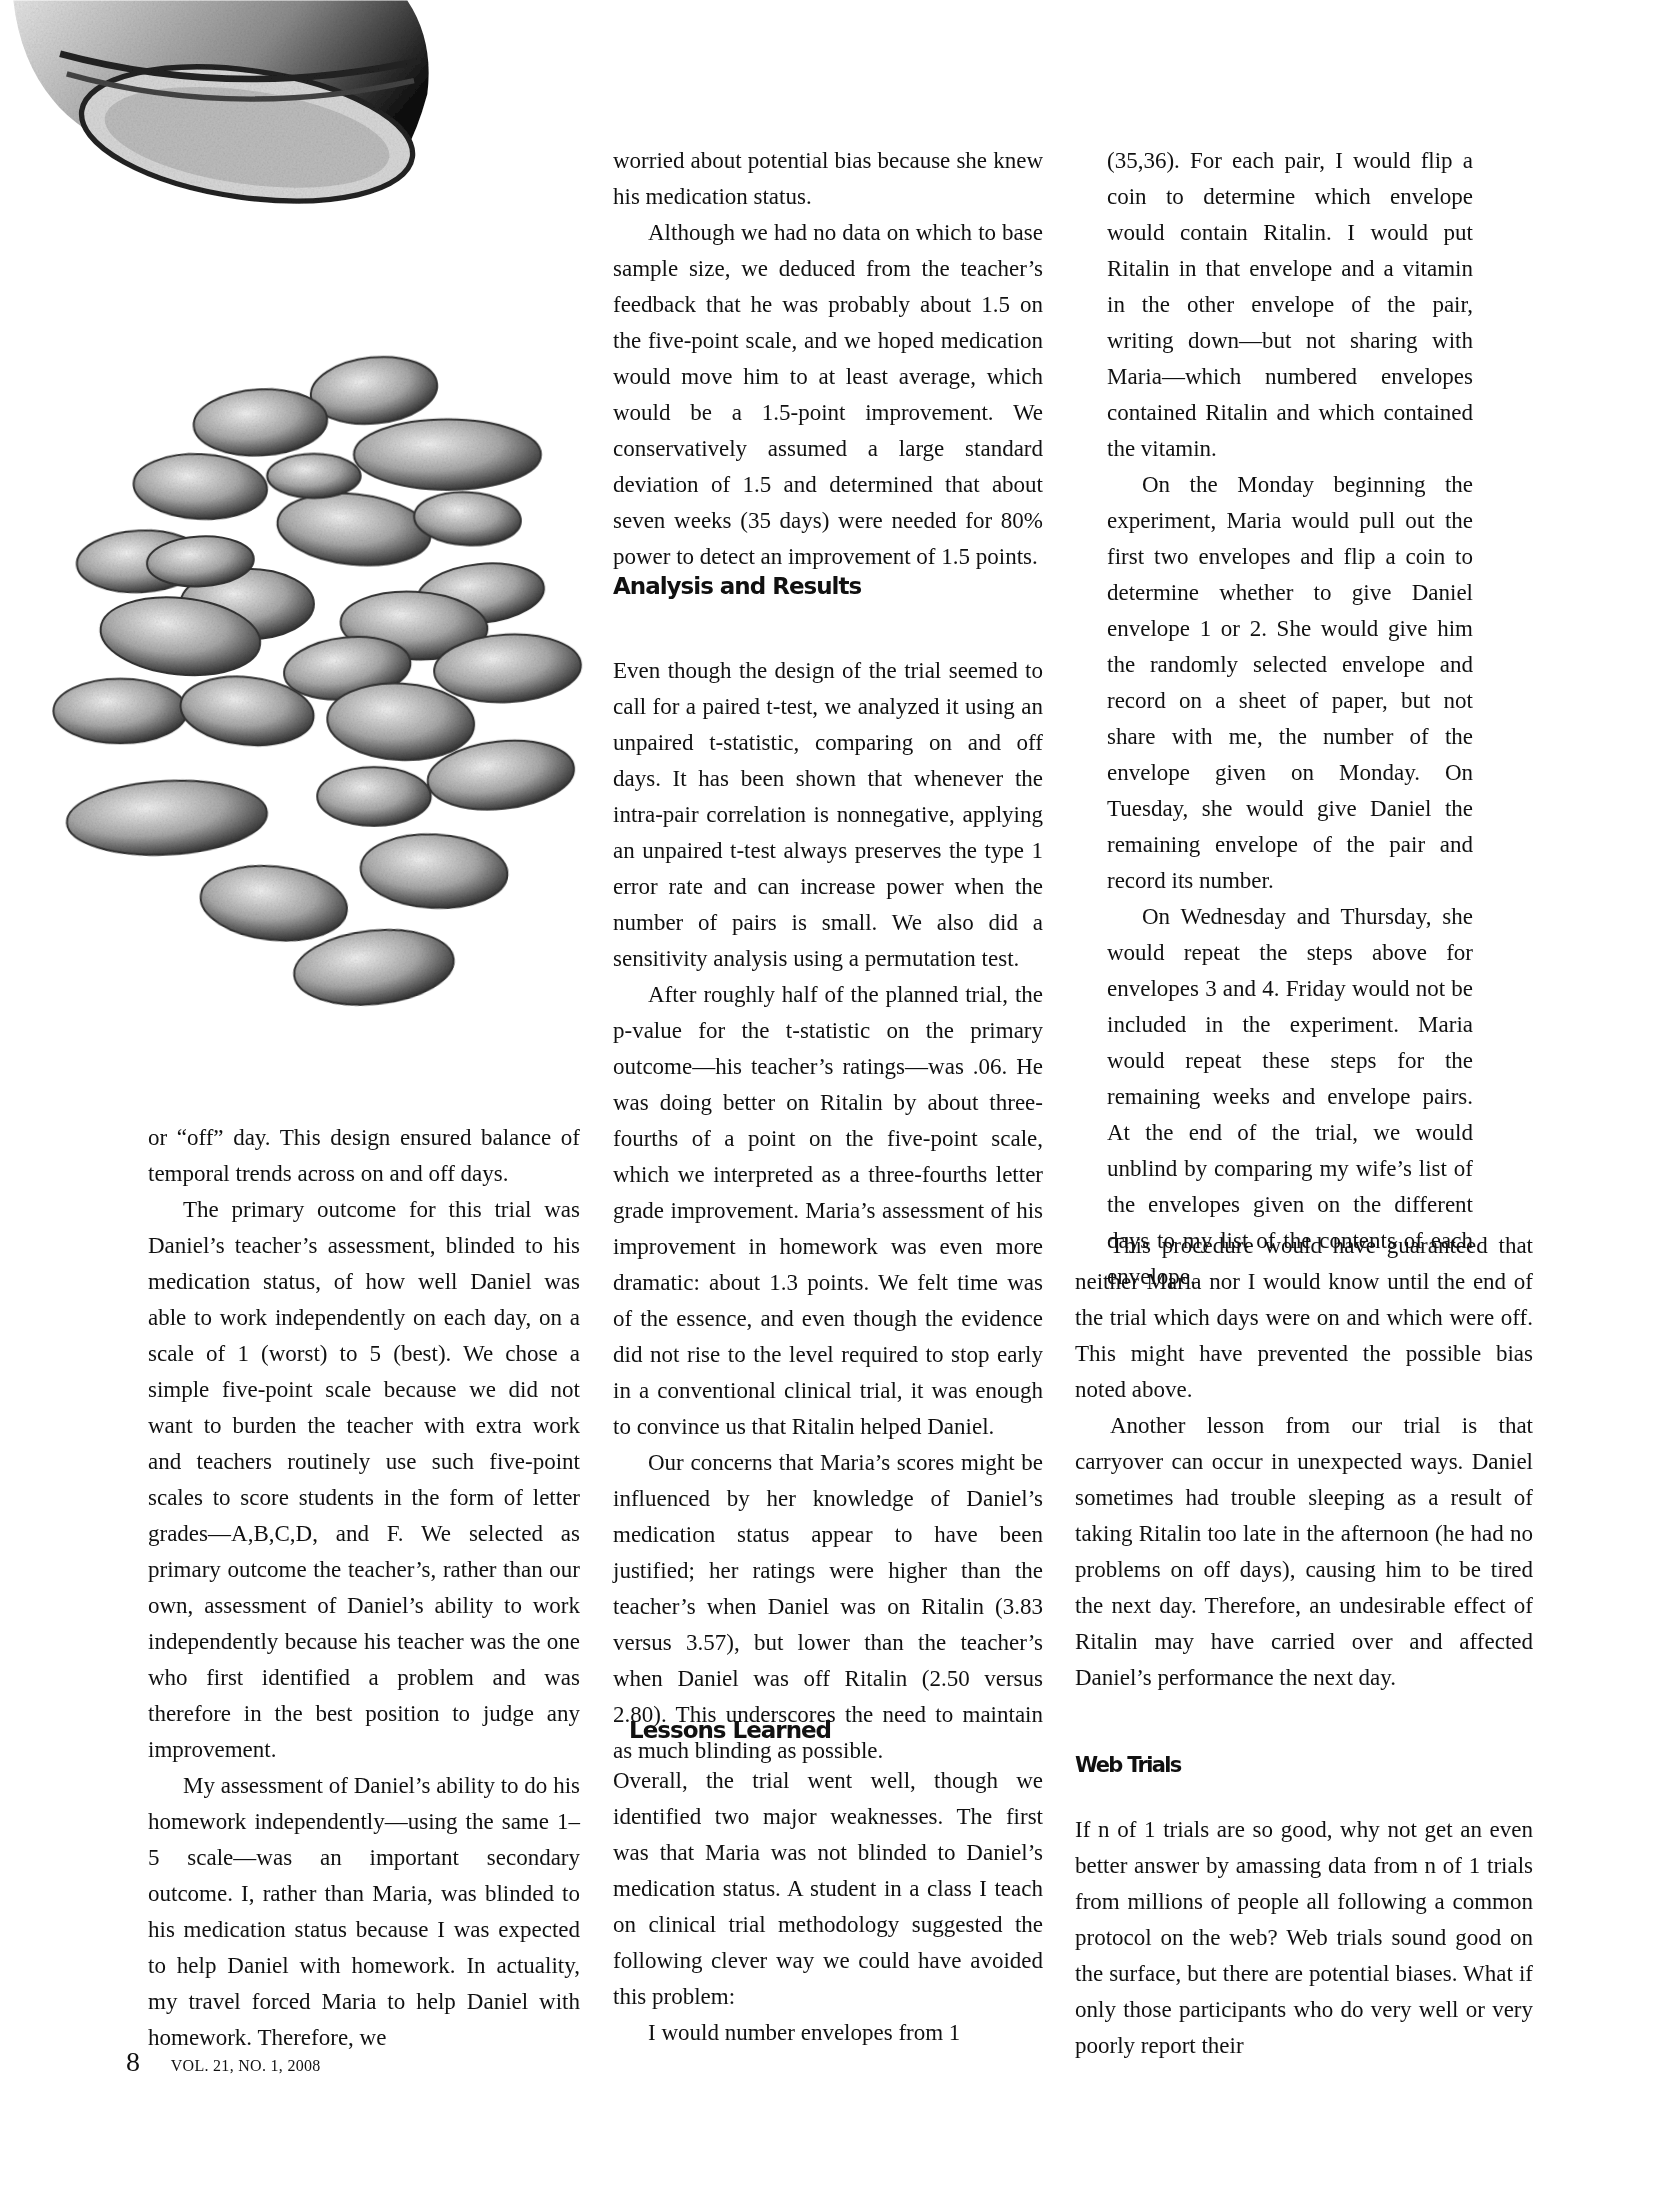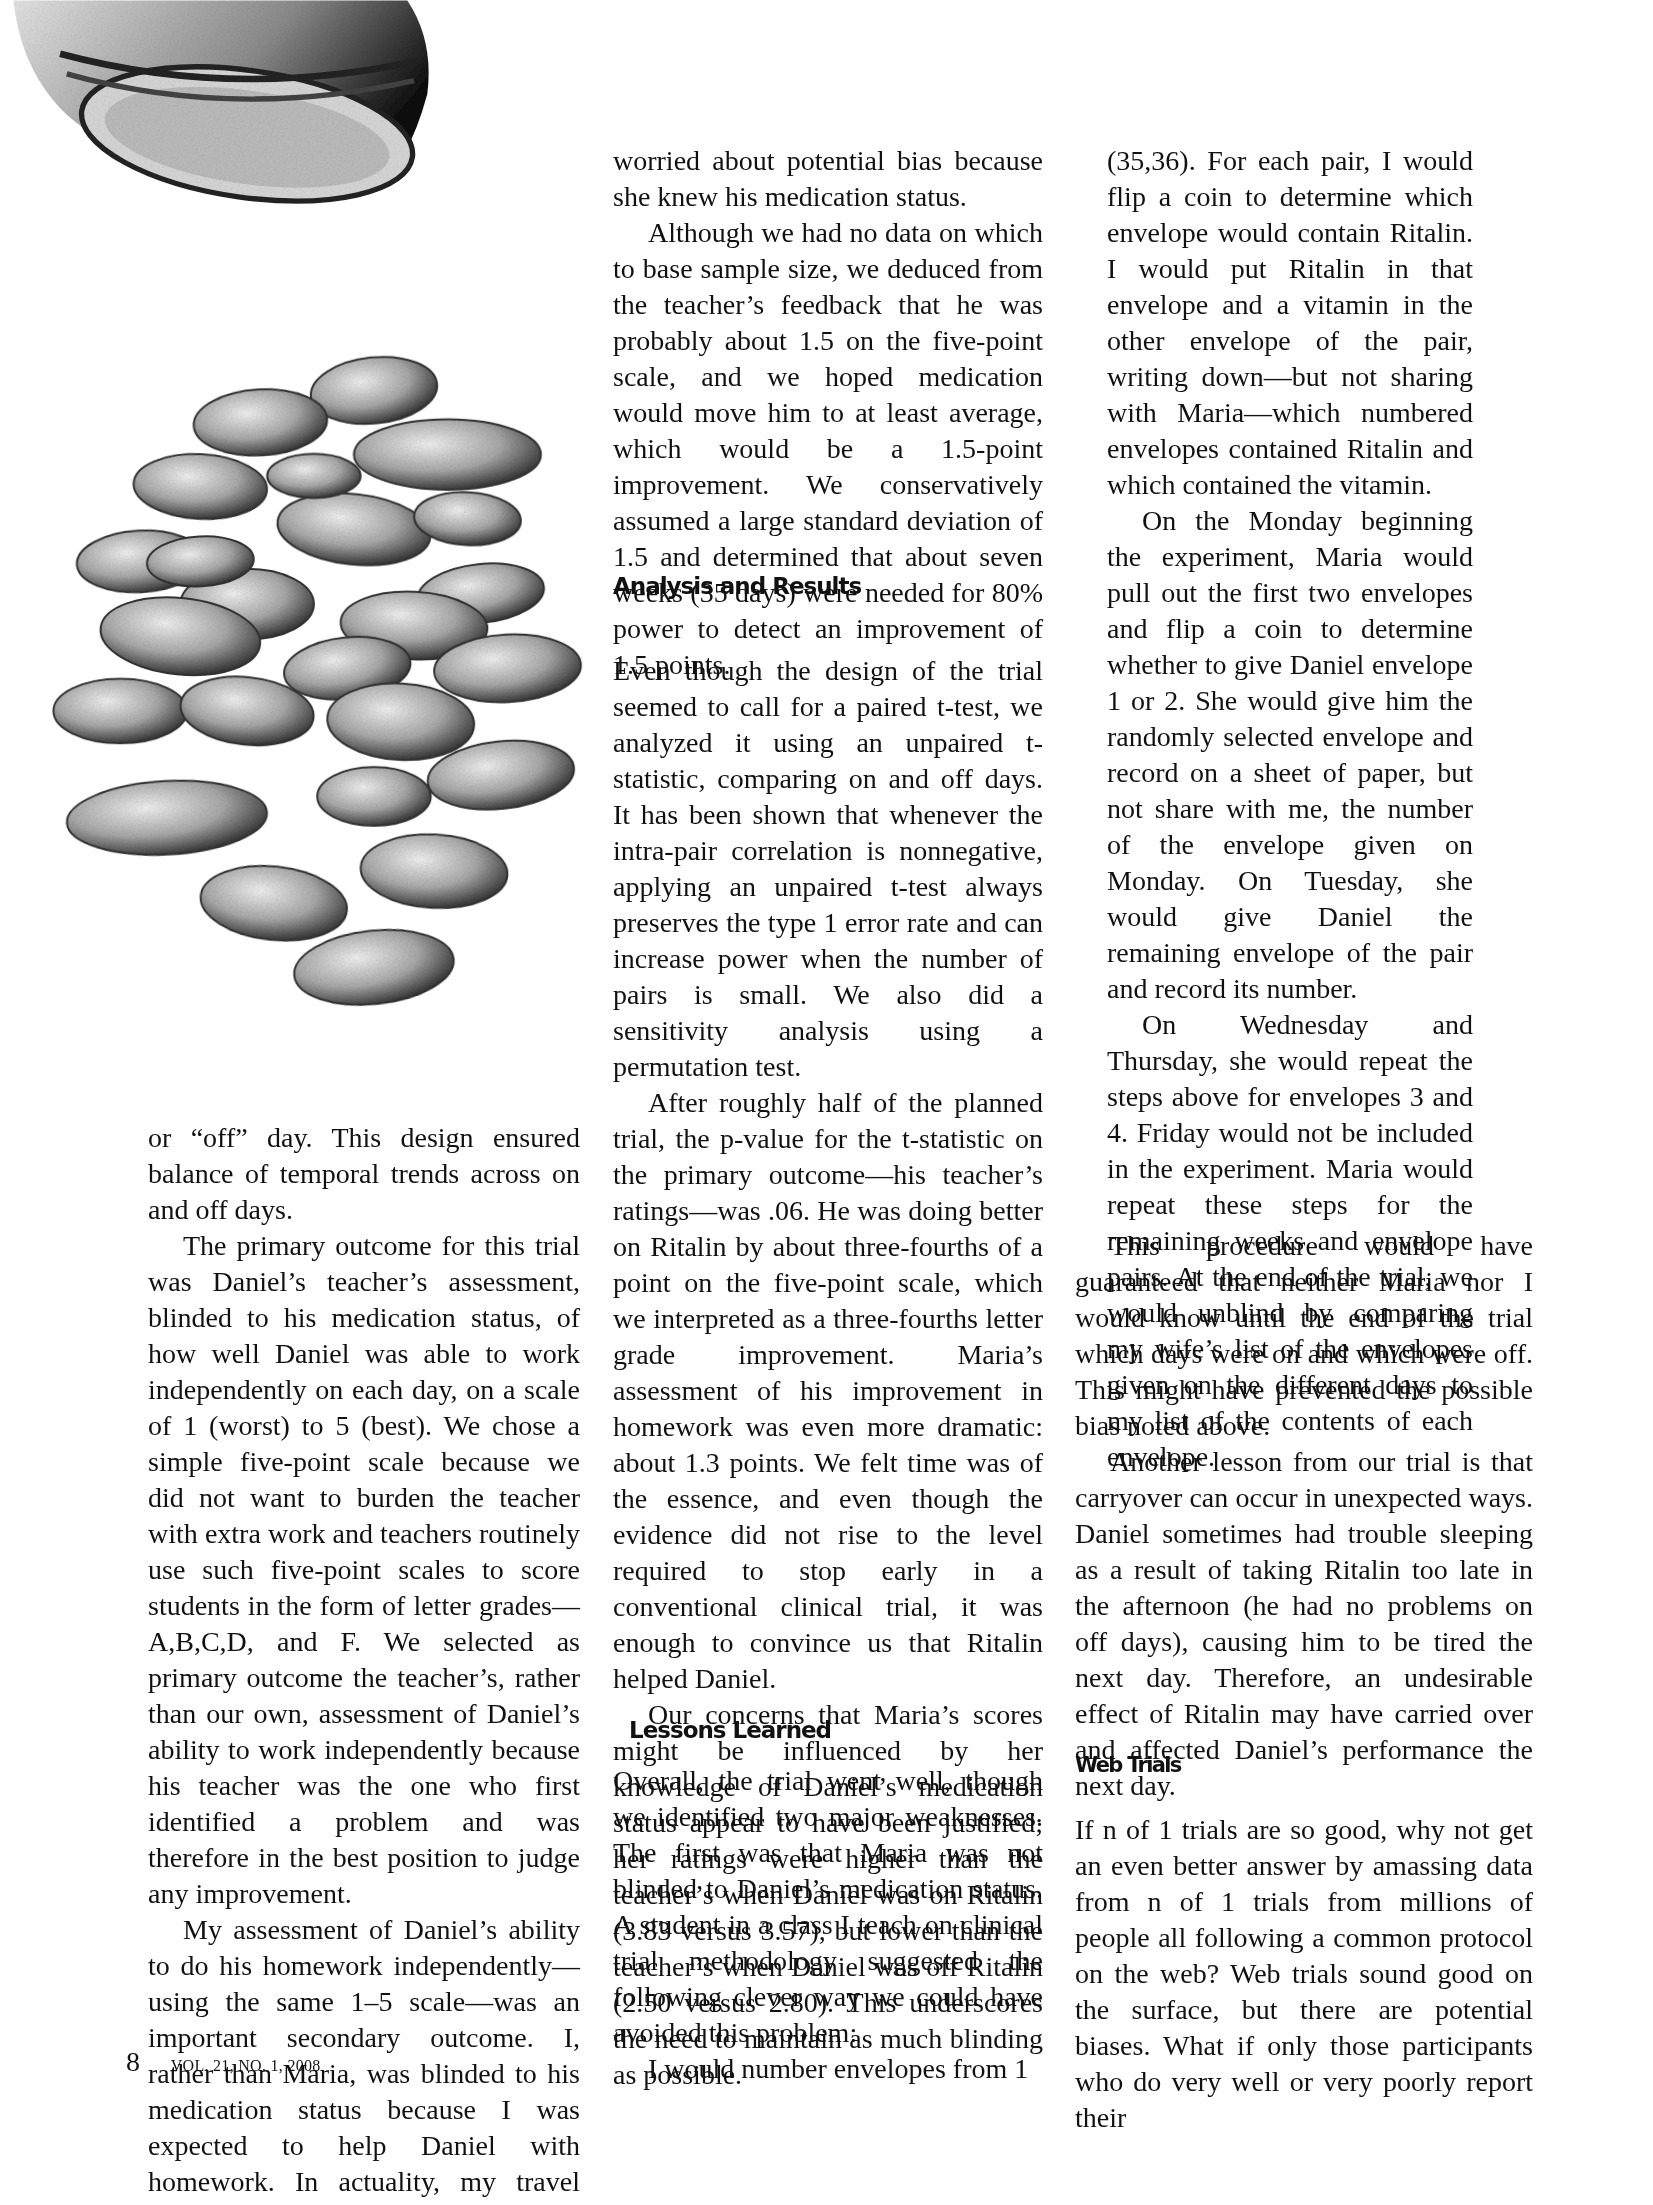--- a/index.html
+++ b/index.html
@@ -1,18 +1,18 @@
 <!DOCTYPE html>
 <html style="font-size:10.7px"><head>
 <meta charset="utf-8">
 <style>
   html, body { margin: 0; padding: 0; background: #ffffff; }
   body { width: 1654px; height: 2205px; position: relative; overflow: hidden;
          font-family: "Liberation Serif", "DejaVu Serif", serif; color: #111111; }
-  .col { position: absolute; font-size: 28px; line-height: 36px; text-align: justify; }
+  .col { position: absolute; font-size: 23px; line-height: 36px; text-align: justify; }
   .col p { margin: 0; }
   .col p.indent { text-indent: 35px; }
   .col1 { left: 148px; top: 1120px; width: 432px; }
   .col2 { left: 613px; top: 143px; width: 430px; }
   .col3a { left: 1107px; top: 143px; width: 366px; }
   .col3b { left: 1075px; top: 1228px; width: 458px; }
   .col3c { left: 1075px; top: 1812px; width: 458px; }
   .heading { font-family: "DejaVu Sans", "Liberation Sans", sans-serif; font-weight: bold;
              font-size: 23px; letter-spacing: -1px; line-height: 27px; margin: 0; }
   .h-analysis { position: absolute; left: 613px; top: 573px; }

